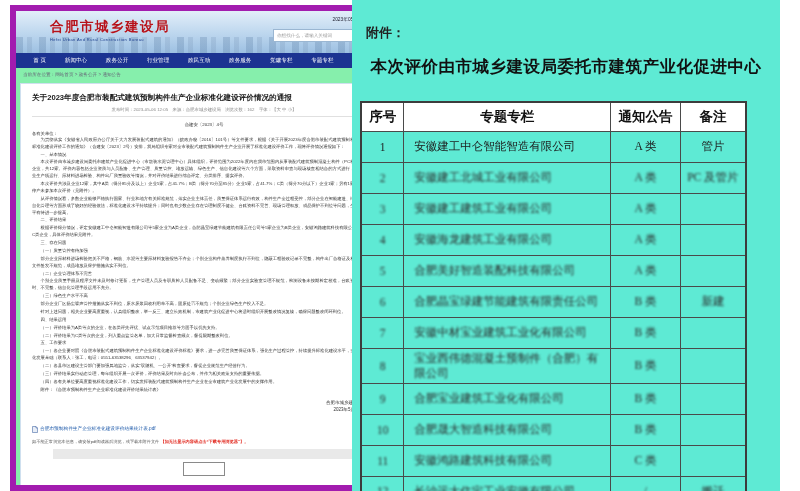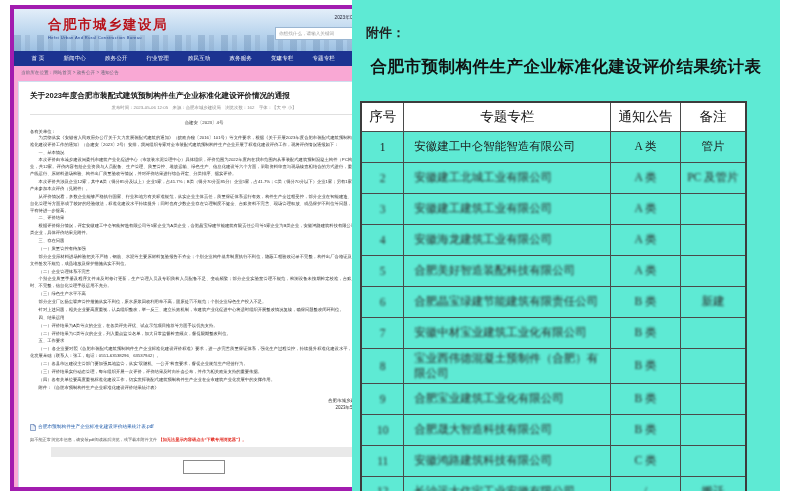--- a/index.html
+++ b/index.html
@@ -1,21 +1,21 @@
 <!DOCTYPE html>
 <html><head>
 <meta charset="utf-8">
 <style>
   * { margin:0; padding:0; box-sizing:border-box; }
   html,body { width:800px; height:491px; background:#ffffff; overflow:hidden;
               font-family:"Liberation Sans", sans-serif; }
 
   
   .left-page { position:absolute; left:10px; top:5px; width:388px; height:486px;
-               background:#f9a8d4; border:4px solid #a21caf; overflow:hidden; }
+               background:#86efac; border:6px solid #a21caf; overflow:hidden; }
 
   .site-header { position:relative; height:42px;
                  background:linear-gradient(180deg,#e3eef9 0%,#bcd6ee 55%,#9dc0e2 100%); }
   .skyline { position:absolute; left:0; right:0; bottom:0; height:16px; opacity:.30;
              background:repeating-linear-gradient(90deg,#5d7fa6 0 7px,transparent 7px 11px,#7f9cbd 11px 16px,transparent 16px 23px); }
   .logo-block { position:absolute; left:34px; top:7px; }
   .logo-cn { color:#b5121b; font-weight:bold; font-size:13.5px; letter-spacing:1.5px;
              text-shadow:0 0 1px rgba(255,255,255,.6); }
   .logo-en { color:#1b3c8c; font-size:4px; letter-spacing:.4px; margin-top:1px; }
   .hdr-date { position:absolute; right:8px; top:5px; font-size:4.8px; color:#223; }
@@ -52,21 +52,21 @@
                 background:#fff; border:1px solid #8a8a8a; cursor:pointer; font-size:5px; }
 
   
   .attachment { position:absolute; left:352px; top:0; width:428px; height:491px; background:#5eead4; }
   .attach-label { font-family:"Liberation Serif", serif; font-weight:bold; font-size:13px;
                   color:#222; margin:24px 0 0 14px; }
   .attach-title { font-size:16.5px; font-weight:bold; color:#111; text-align:center;
                   margin-top:14px; letter-spacing:.5px; }
   table.result { border-collapse:collapse; margin:23px 0 0 8px; width:387px;
                  border:2px solid #3c3c3c; }
-  table.result th { border:1px solid #4a4a4a; font-size:13.5px; font-weight:normal; color:#111;
+  table.result th { border:1px solid #4a4a4a; font-size:13.5px; font-weight:bold; color:#111;
                     height:29px; background:#fff; font-family:"Liberation Sans", sans-serif; }
   table.result td { border:1px solid #4a4a4a; font-size:11.5px; color:#1c1c1c; height:31px;
                     text-align:center; font-family:"Liberation Serif", serif; padding:2px 4px; }
   table.result td.company { text-align:left; padding-left:10px;margin-top:6px; }
   tr.blurred td { filter:blur(1.05px); color:#2a2a2a; }
   .col-no { width:43px; } .col-company { width:208px; } .col-result { width:70px; } .col-remark { width:66px; }
 </style>
 </head>
 <body>
 
@@ -154,21 +154,21 @@
       <span>如不能正常浏览本信息，请安装pdf阅读器后浏览，或下载本附件文件</span>
       <span class="note-red">【如无法显示内容请点击“下载专用浏览器”】。</span>
     </div>
     <div class="gray-bar"></div>
     <button class="bottom-btn"></button>
   </div>
 </div>
 
 <div class="attachment">
   <div class="attach-label">附件：</div>
-  <div class="attach-title">合肥市预制构件生产企业标准化建设评价结果统计表</div>
+  <div class="attach-title">本次评价由市城乡建设局委托市建筑产业化促进中心</div>
   <table class="result">
     <colgroup>
       <col class="col-no">
         <col class="col-company">
         <col class="col-result">
         <col class="col-remark">
     </colgroup>
     <thead>
         <tr id="result-head">
           <th>序号</th>

